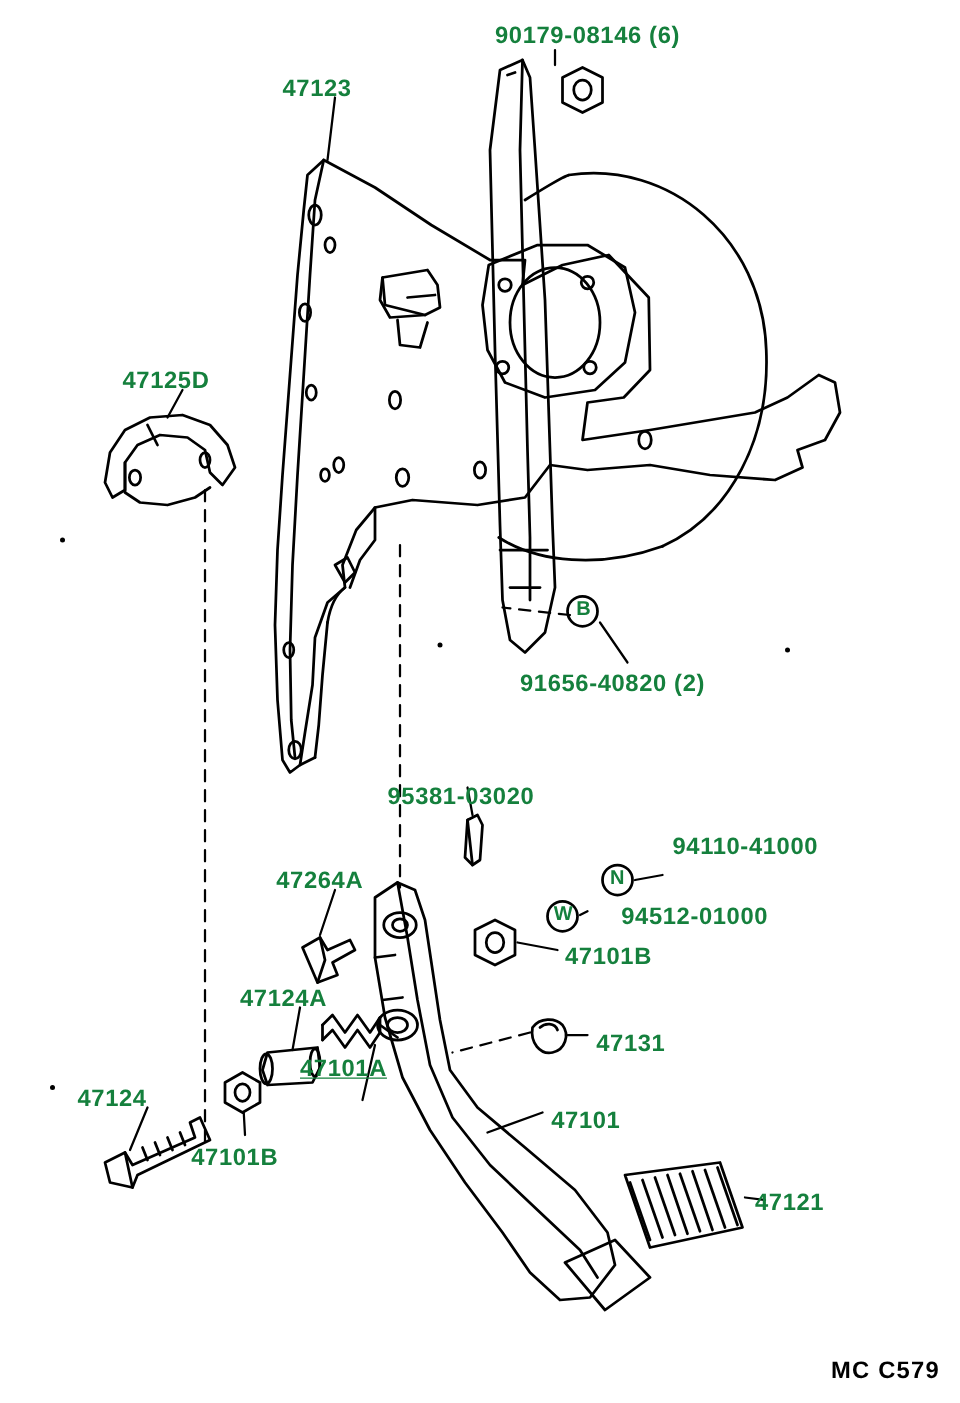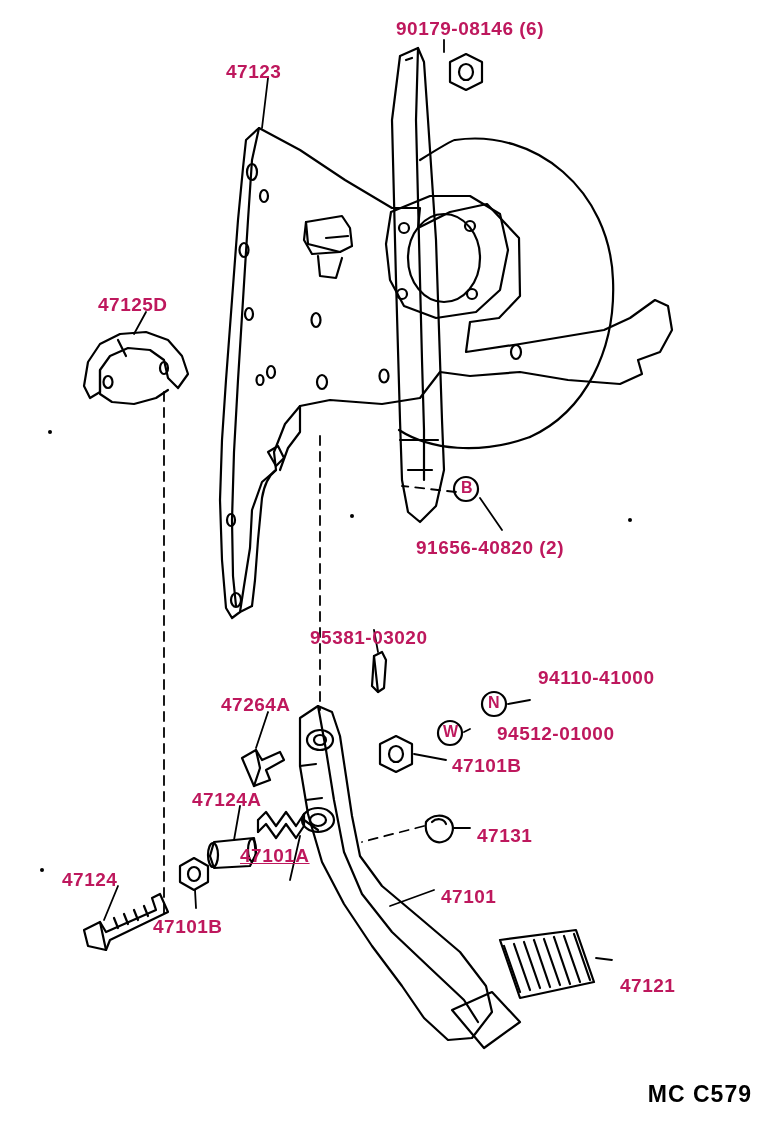--- a/index.html
+++ b/index.html
@@ -29,31 +29,31 @@
     width: 768px;
     height: 1122px;
   }
   .lbl {
     position: absolute;
     font-family: "Liberation Sans", sans-serif;
     font-size: 19px;
     font-weight: bold;
     letter-spacing: 0.5px;
     white-space: nowrap;
-    color: #be185d;
+    color: #15803d;
   }
   .lbl.small {
     font-size: 18px;
   }
   .footer {
     position: absolute;
     right: 16px;
     bottom: 14px;
     font-family: "Liberation Sans", sans-serif;
-    font-size: 23px;
+    font-size: 19px;
     font-weight: bold;
     letter-spacing: 1px;
   }
 </style>
 </head>
 <body>
 
 <div id="diagram-root">
 
   <svg class="art" viewBox="0 0 768 1122" xmlns="http://www.w3.org/2000/svg">
@@ -267,20 +267,20 @@
   <div class="lbl" style="left:221px; top:694px;">47264A</div>
   <div class="lbl" style="left:538px; top:667px;">94110-41000</div>
   <div class="lbl" style="left:497px; top:723px;">94512-01000</div>
   <div class="lbl" style="left:452px; top:755px;">47101B</div>
   <div class="lbl" style="left:192px; top:789px;">47124A</div>
   <div class="lbl" style="left:477px; top:825px;">47131</div>
   <div class="lbl" style="left:62px;  top:869px;">47124</div>
   <div class="lbl" style="left:240px; top:845px;text-decoration:underline;">47101A</div>
   <div class="lbl" style="left:441px; top:886px;">47101</div>
   <div class="lbl" style="left:153px; top:916px;">47101B</div>
-  <div class="lbl" style="left:620px; top:952px;margin-top:23px;">47121</div>
+  <div class="lbl" style="left:604px; top:952px;">47121</div>
 
   <div class="lbl small" style="left:461px; top:479px; font-size:16px;">B</div>
   <div class="lbl small" style="left:488px; top:694px; font-size:16px;">N</div>
   <div class="lbl small" style="left:443px; top:723px; font-size:16px;">W</div>
 
   <div class="footer">MC C579</div>
 </div>
 
 </body></html>

